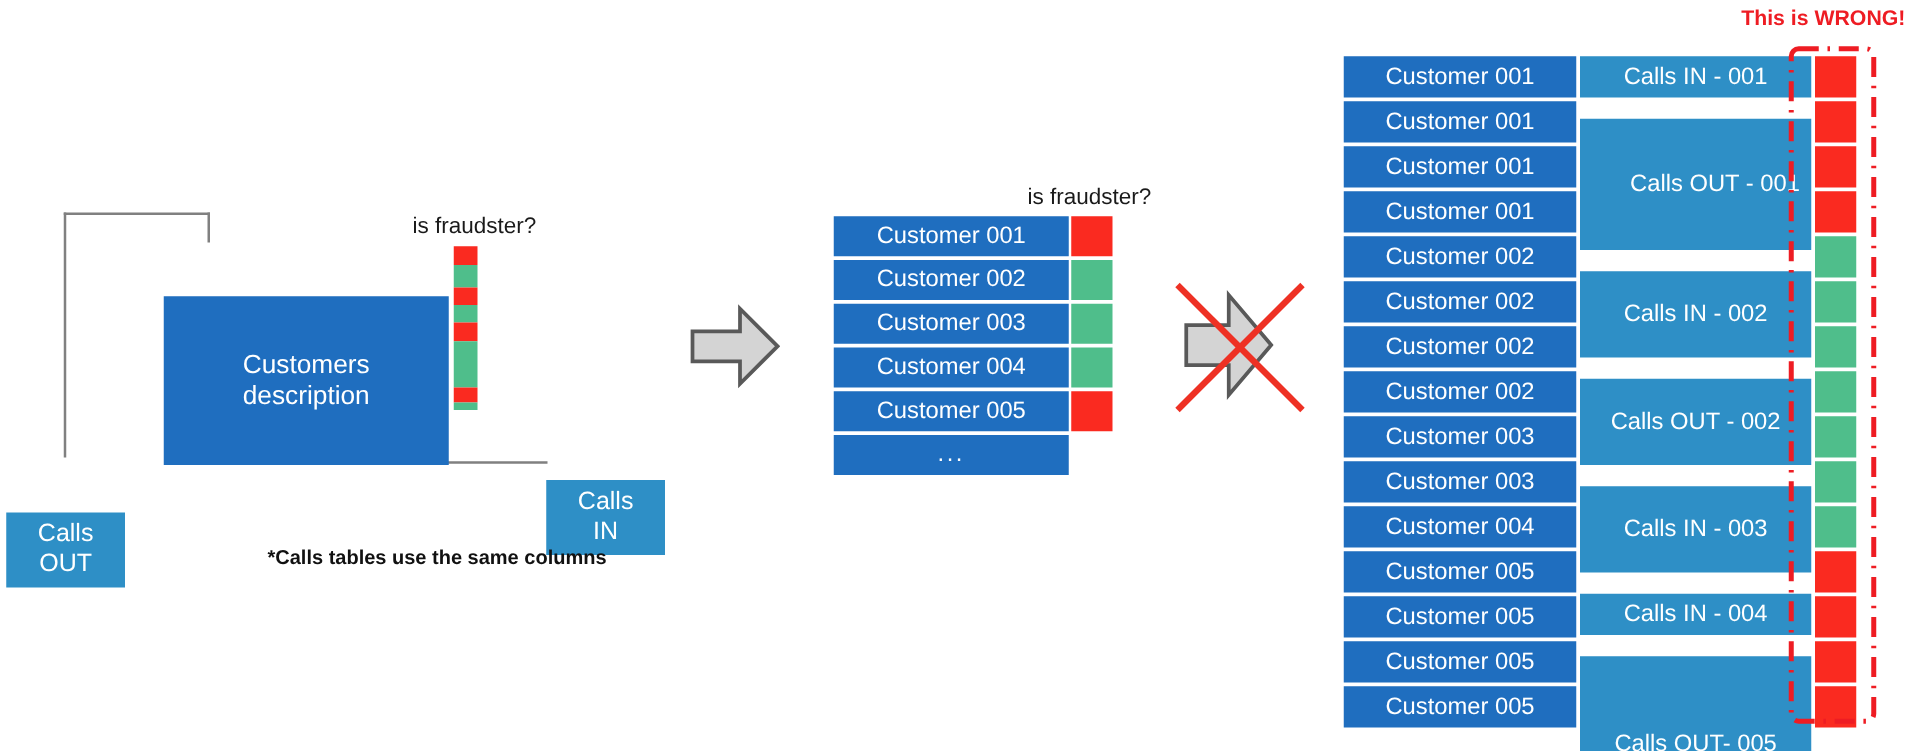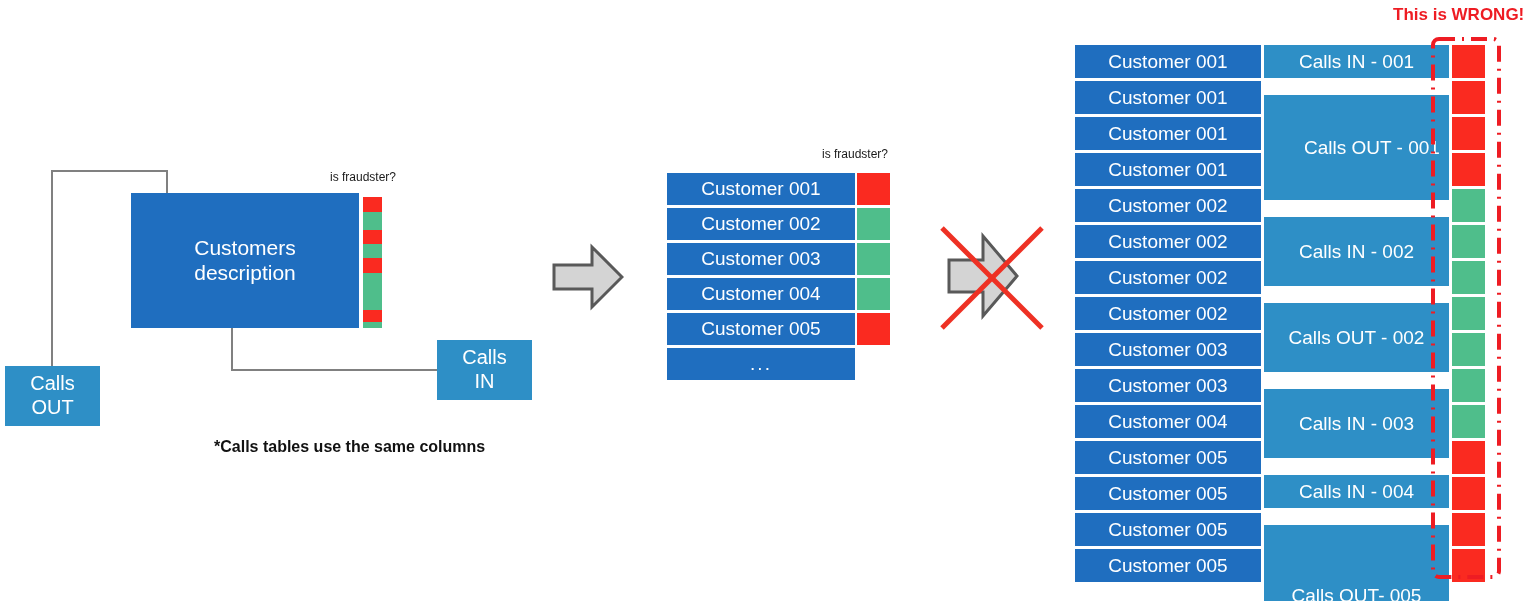--- a/index.html
+++ b/index.html
@@ -15,20 +15,21 @@
   .abs { position: absolute; }
 
   
   .box {
     position: absolute;
     display: flex; align-items: center; justify-content: center;
     text-align: center;
     color: #ffffff;
     line-height: 1.18;
     white-space: pre-line;
+    margin-top: 44px;
   }
   #customers-box {
     left: 131px; top: 193px; width: 228px; height: 135px;
     background: #1F6EBF;
     font-size: 21px;
   }
   #calls-out-box {
     left: 5px; top: 366px; width: 95px; height: 60px;
     background: #2E8FC6;
     font-size: 20px;
@@ -37,21 +38,21 @@
     left: 437px; top: 340px; width: 95px; height: 60px;
     background: #2E8FC6;
     font-size: 20px;
   }
   .conn-line-v { position: absolute; width: 2px; background: #808080; }
   .conn-line-h { position: absolute; height: 2px; background: #808080; }
 
   
   .fraud-label {
     position: absolute;
-    font-size: 12px;
+    font-size: 18px;
     color: #1a1a1a;
     white-space: nowrap;
   }
   #fraud-label-left { left: 330px; top: 170px; }
   #fraud-label-mid  { left: 822px; top: 147px; }
 
   
   #fraud-strip-left {
     position: absolute;
     left: 363px; top: 197px; width: 19px; height: 131px;

